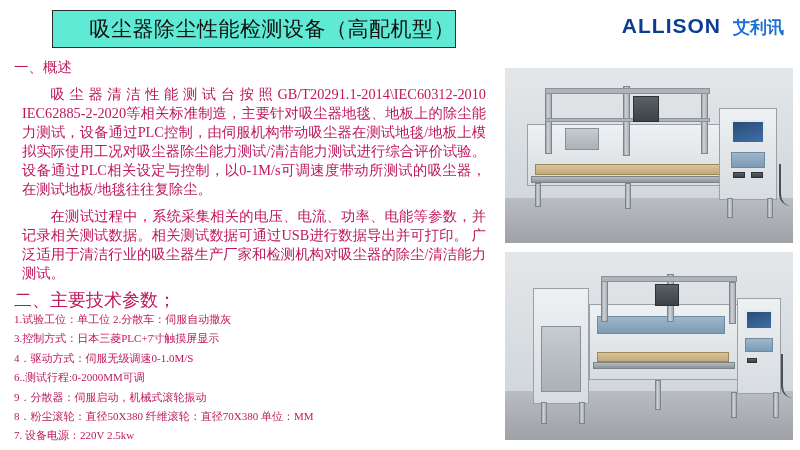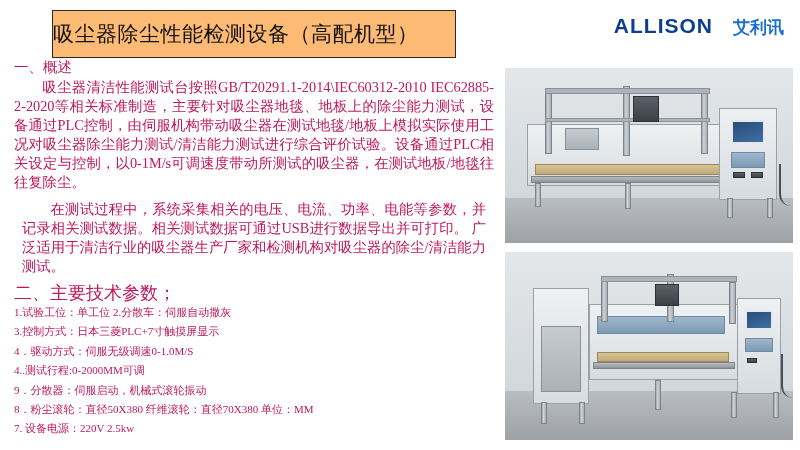--- a/index.html
+++ b/index.html
@@ -18,43 +18,43 @@
     position: relative;
     width: 800px;
     height: 450px;
   }
   
   .title-box {
     position: absolute;
     left: 52px;
     top: 10px;
     width: 404px;
-    height: 48px;
+    height: 38px;
     border: 1px solid #2b2b2b;
-    background: #fdba74;
+    background: #5eead4;
     display: flex;
     align-items: center;
-    justify-content: flex-start;
+    justify-content: flex-end;
     box-sizing: border-box;
   }
   .title-text {
     font-size: 21px;
     color: #111111;
     letter-spacing: 0.5px;
     font-family: "Liberation Serif", "DejaVu Serif", serif;
     white-space: nowrap;
   }
   
   .logo {
     position: absolute;
     right: 16px;
     top: 14px;
     display: flex;
     align-items: baseline;
-    gap: 20px;
+    gap: 12px;
   }
   .logo-main {
     font-family: "Liberation Sans", sans-serif;
     font-size: 21px;
     font-weight: bold;
     color: #0b3d91;
     letter-spacing: 1px;
   }
   .logo-cn {
     font-family: "Liberation Sans", sans-serif;
@@ -73,21 +73,21 @@
     font-size: 14.3px;
     line-height: 19px;
   }
   .sec-head {
     font-size: 14.5px;
     margin: 0 0 1px 0;
   }
   .para {
     text-indent: 2em;
     text-align: justify;
-    margin: 0;
+    margin: 8px;
   }
   .para2 {
     text-indent: 2em;
     text-align: justify;
     margin: 8px;
   }
   .sec-head2 {
     font-size: 18px;
     margin: 2px 0 0 0;
   }
@@ -206,21 +206,21 @@
 
   <div class="content">
     <div class="sec-head">一、概述</div>
     <p class="para">吸尘器清洁性能测试台按照GB/T20291.1-2014\IEC60312-2010 IEC62885-2-2020等相关标准制造，主要针对吸尘器地毯、地板上的除尘能力测试，设备通过PLC控制，由伺服机构带动吸尘器在测试地毯/地板上模拟实际使用工况对吸尘器除尘能力测试/清洁能力测试进行综合评价试验。设备通过PLC相关设定与控制，以0-1M/s可调速度带动所测试的吸尘器，在测试地板/地毯往往复除尘。</p>
     <p class="para2">在测试过程中，系统采集相关的电压、电流、功率、电能等参数，并记录相关测试数据。相关测试数据可通过USB进行数据导出并可打印。 广泛适用于清洁行业的吸尘器生产厂家和检测机构对吸尘器的除尘/清洁能力测试。</p>
     <div class="sec-head2">二、主要技术参数；</div>
     <ul class="spec-list">
       <li>1.试验工位：单工位          2.分散车：伺服自动撒灰</li>
       <li>3.控制方式：日本三菱PLC+7寸触摸屏显示</li>
       <li>4．驱动方式：伺服无级调速0-1.0M/S</li>
-      <li>4..测试行程:0-2000MM可调</li>
+      <li>6..测试行程:0-2000MM可调</li>
       <li>9．分散器：伺服启动，机械式滚轮振动</li>
       <li>8．粉尘滚轮：直径50X380  纤维滚轮：直径70X380  单位：MM</li>
       <li>7. 设备电源：220V   2.5kw</li>
     </ul>
   </div>
 
   <div class="photo" id="photo-top">
     <div class="ph-wall"></div>
     <div class="ph-floor"></div>
 

